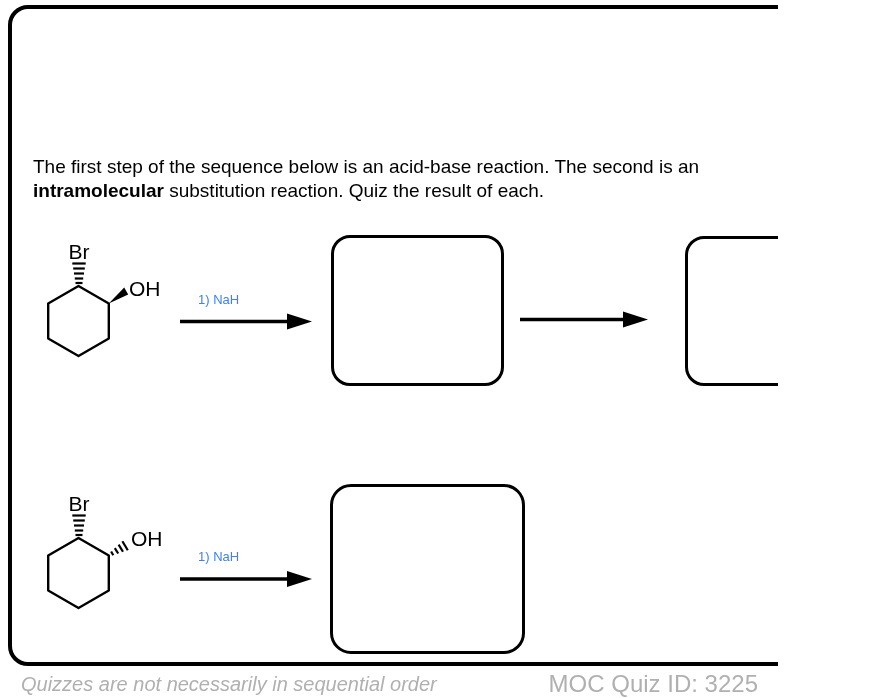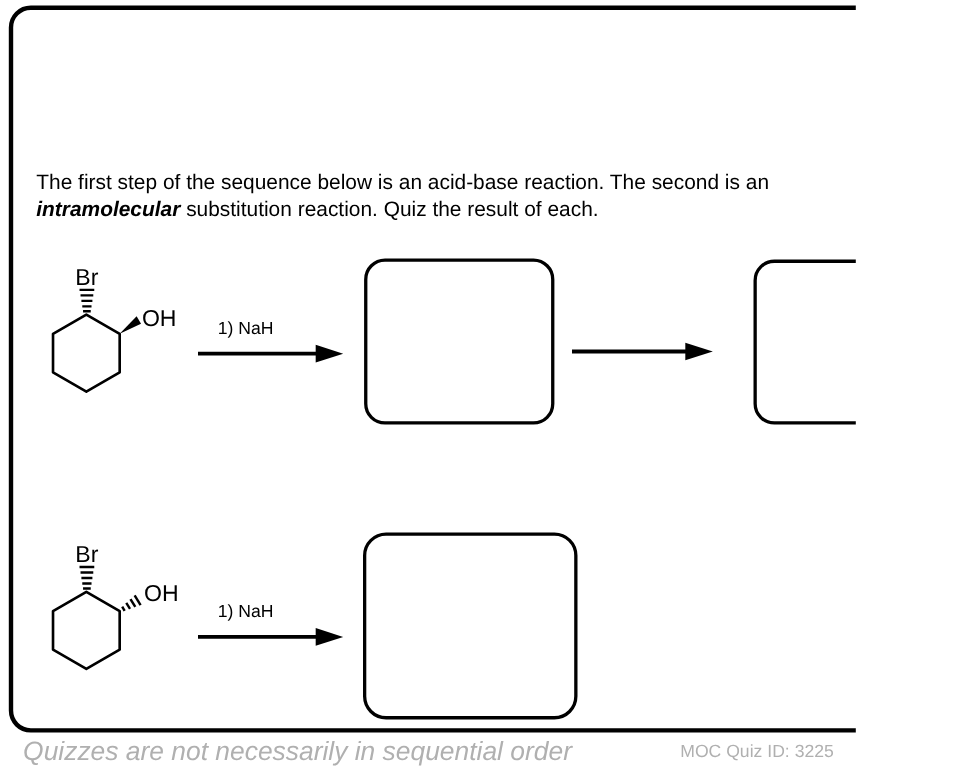--- a/index.html
+++ b/index.html
@@ -21,62 +21,62 @@
     box-sizing: border-box;
     background: #ffffff;
   }
   .para {
     position: absolute;
     font-size: 19px;
     line-height: 24px;
     white-space: nowrap;
     color: #000000;
   }
-  .para b { font-weight: bold; font-style: italic; }
+  .para b { font-weight: bold; }
   .q1 { left: 33px; top: 155px; }
   .q2 { left: 33px; top: 409px; }
   .mol { position: absolute; }
   .mol text {
     font-family: "Liberation Sans", sans-serif;
     font-size: 21px;
     fill: #000000;
   }
   .arrow { position: absolute; }
   .reagent {
     position: absolute;
-    font-size: 16px;
+    font-size: 13px;
     line-height: 22px;
     white-space: nowrap;
-    color: #000000;
+    color: #3b82f6;
   }
   .reagent1 { left: 198px; top: 289px; }
   .reagent2 { left: 198px; top: 546px; }
   .answer-box {
     position: absolute;
     border: 3.5px solid #000000;
     border-radius: 19px;
     box-sizing: border-box;
     background: #ffffff;
   }
   .box1 { left: 331px; top: 235px; width: 173px; height: 151px; }
   .box2 { left: 685px; top: 236px; width: 171px; height: 150px; }
   .box3 { left: 330px; top: 484px; width: 195px; height: 170px; border-radius: 21px; }
   .footer-left {
     position: absolute;
     left: 21px; top: 674px;
-    font-size: 24px;
+    font-size: 20px;
     font-style: italic;
     line-height: 20px;
     color: #b0b0b0;
     white-space: nowrap;
   }
   .footer-right {
     position: absolute;
     right: 20px; top: 674px;
-    font-size: 16px;
+    font-size: 24px;
     line-height: 20px;
     color: #b0b0b0;
     white-space: nowrap;
   }
 </style>
 </head>
 <body>
 
 <div class="canvas">
 

